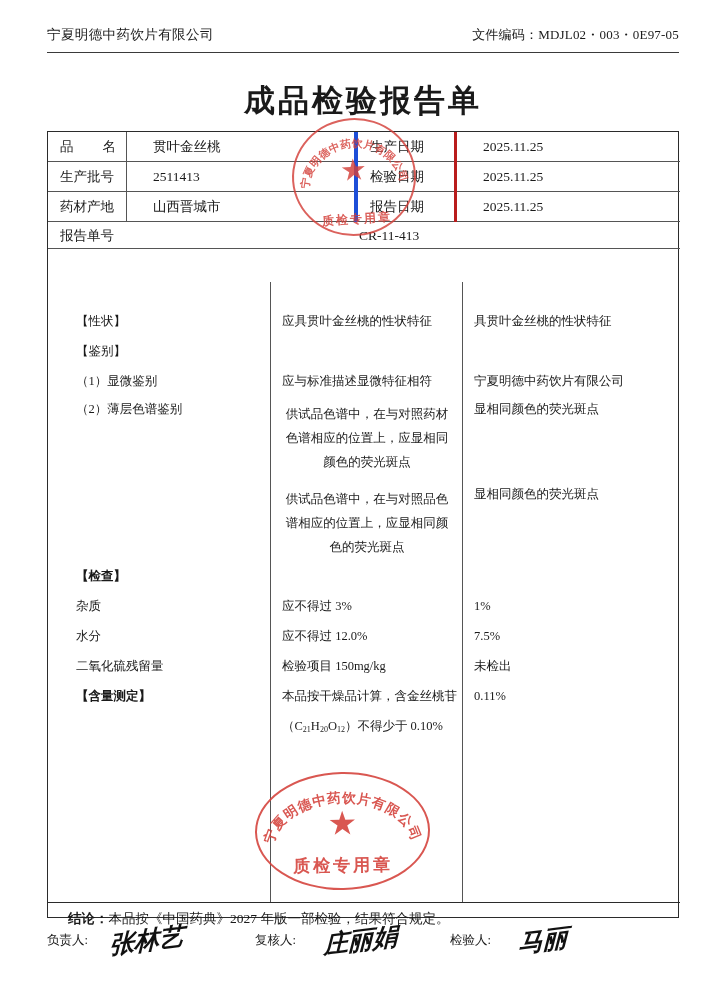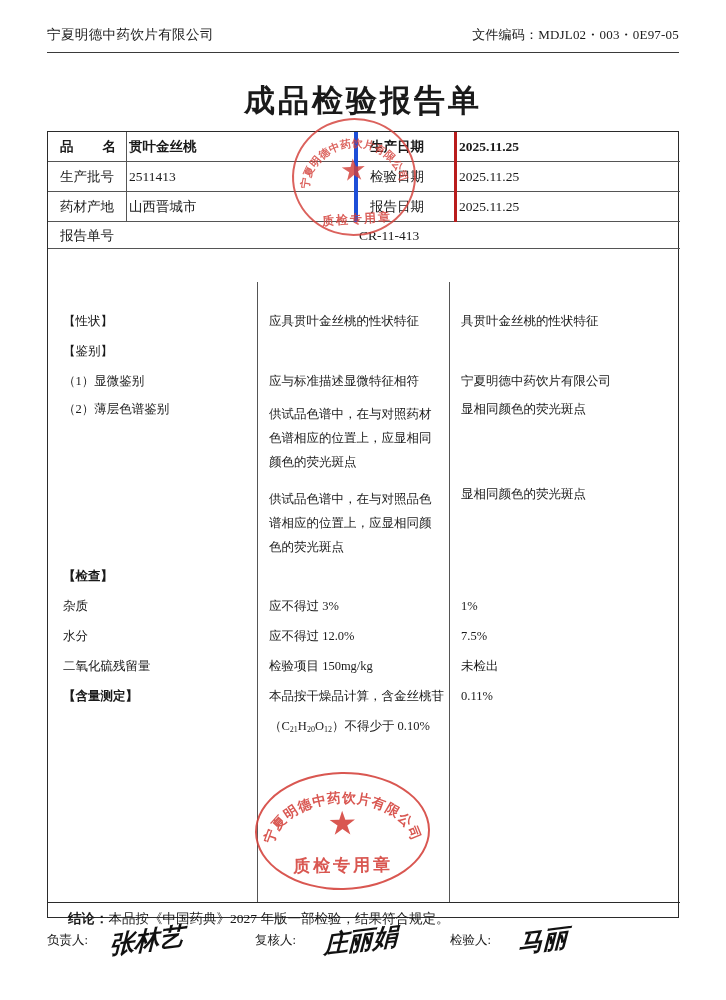--- a/index.html
+++ b/index.html
@@ -82,42 +82,42 @@
 
   
   .info-row {
     position: absolute;
     left: 0;
     width: 632px;
     height: 30px;
     border-bottom: 1px solid #555;
     box-sizing: border-box;
   }
-  .info-row.r0 { top: 0; font-weight: bold; }
+  .info-row.r0 { top: 0; }
   .info-row.r1 { top: 30px; }
   .info-row.r2 { top: 60px; }
 
   .cell-label {
     position: absolute;
     top: 0;
     height: 30px;
     line-height: 30px;
     font-size: 13.5px;
     box-sizing: border-box;
     padding-left: 12px;
     white-space: nowrap;
   }
   .cell-value {
     position: absolute;
     top: 0;
     height: 30px;
     line-height: 30px;
     font-size: 13.5px;
     box-sizing: border-box;
-    padding-left: 2px;
+    padding-left: 26px;
     white-space: nowrap;
   }
   .lbl-left  { left: 0;    width: 78px; }
   .val-left  { left: 78px; width: 243px; border-left: 1px solid #555; }
   .lbl-right { left: 306px; width: 85px; border-left: 4px solid #1d4ed8; }
   .val-right { left: 406px; width: 226px; border-left: 3px solid #b91c1c; }
 
   .spread-label {
     display: inline-block;
     width: 56px;
@@ -176,24 +176,25 @@
     border-bottom: 1px solid #555;
     padding-bottom: 1px;
   }
   .ch0 { left: 0;    width: 206px; }
   .ch1 { left: 206px; width: 192px; border-left: 1px solid #555; }
   .ch2 { left: 398px; width: 234px; border-left: 1px solid #555; }
 
   
   .body-area {
     position: absolute;
-    left: 3px;
+    left: 16px;
     top: 150px;
     width: 632px;
     height: 620px;
+    text-align: center;
   }
   .vdiv {
     position: absolute;
     top: 0;
     width: 0;
     height: 620px;
     border-left: 1px solid #555;
   }
   .vdiv.v1 { left: 206px; }
   .vdiv.v2 { left: 398px; }

